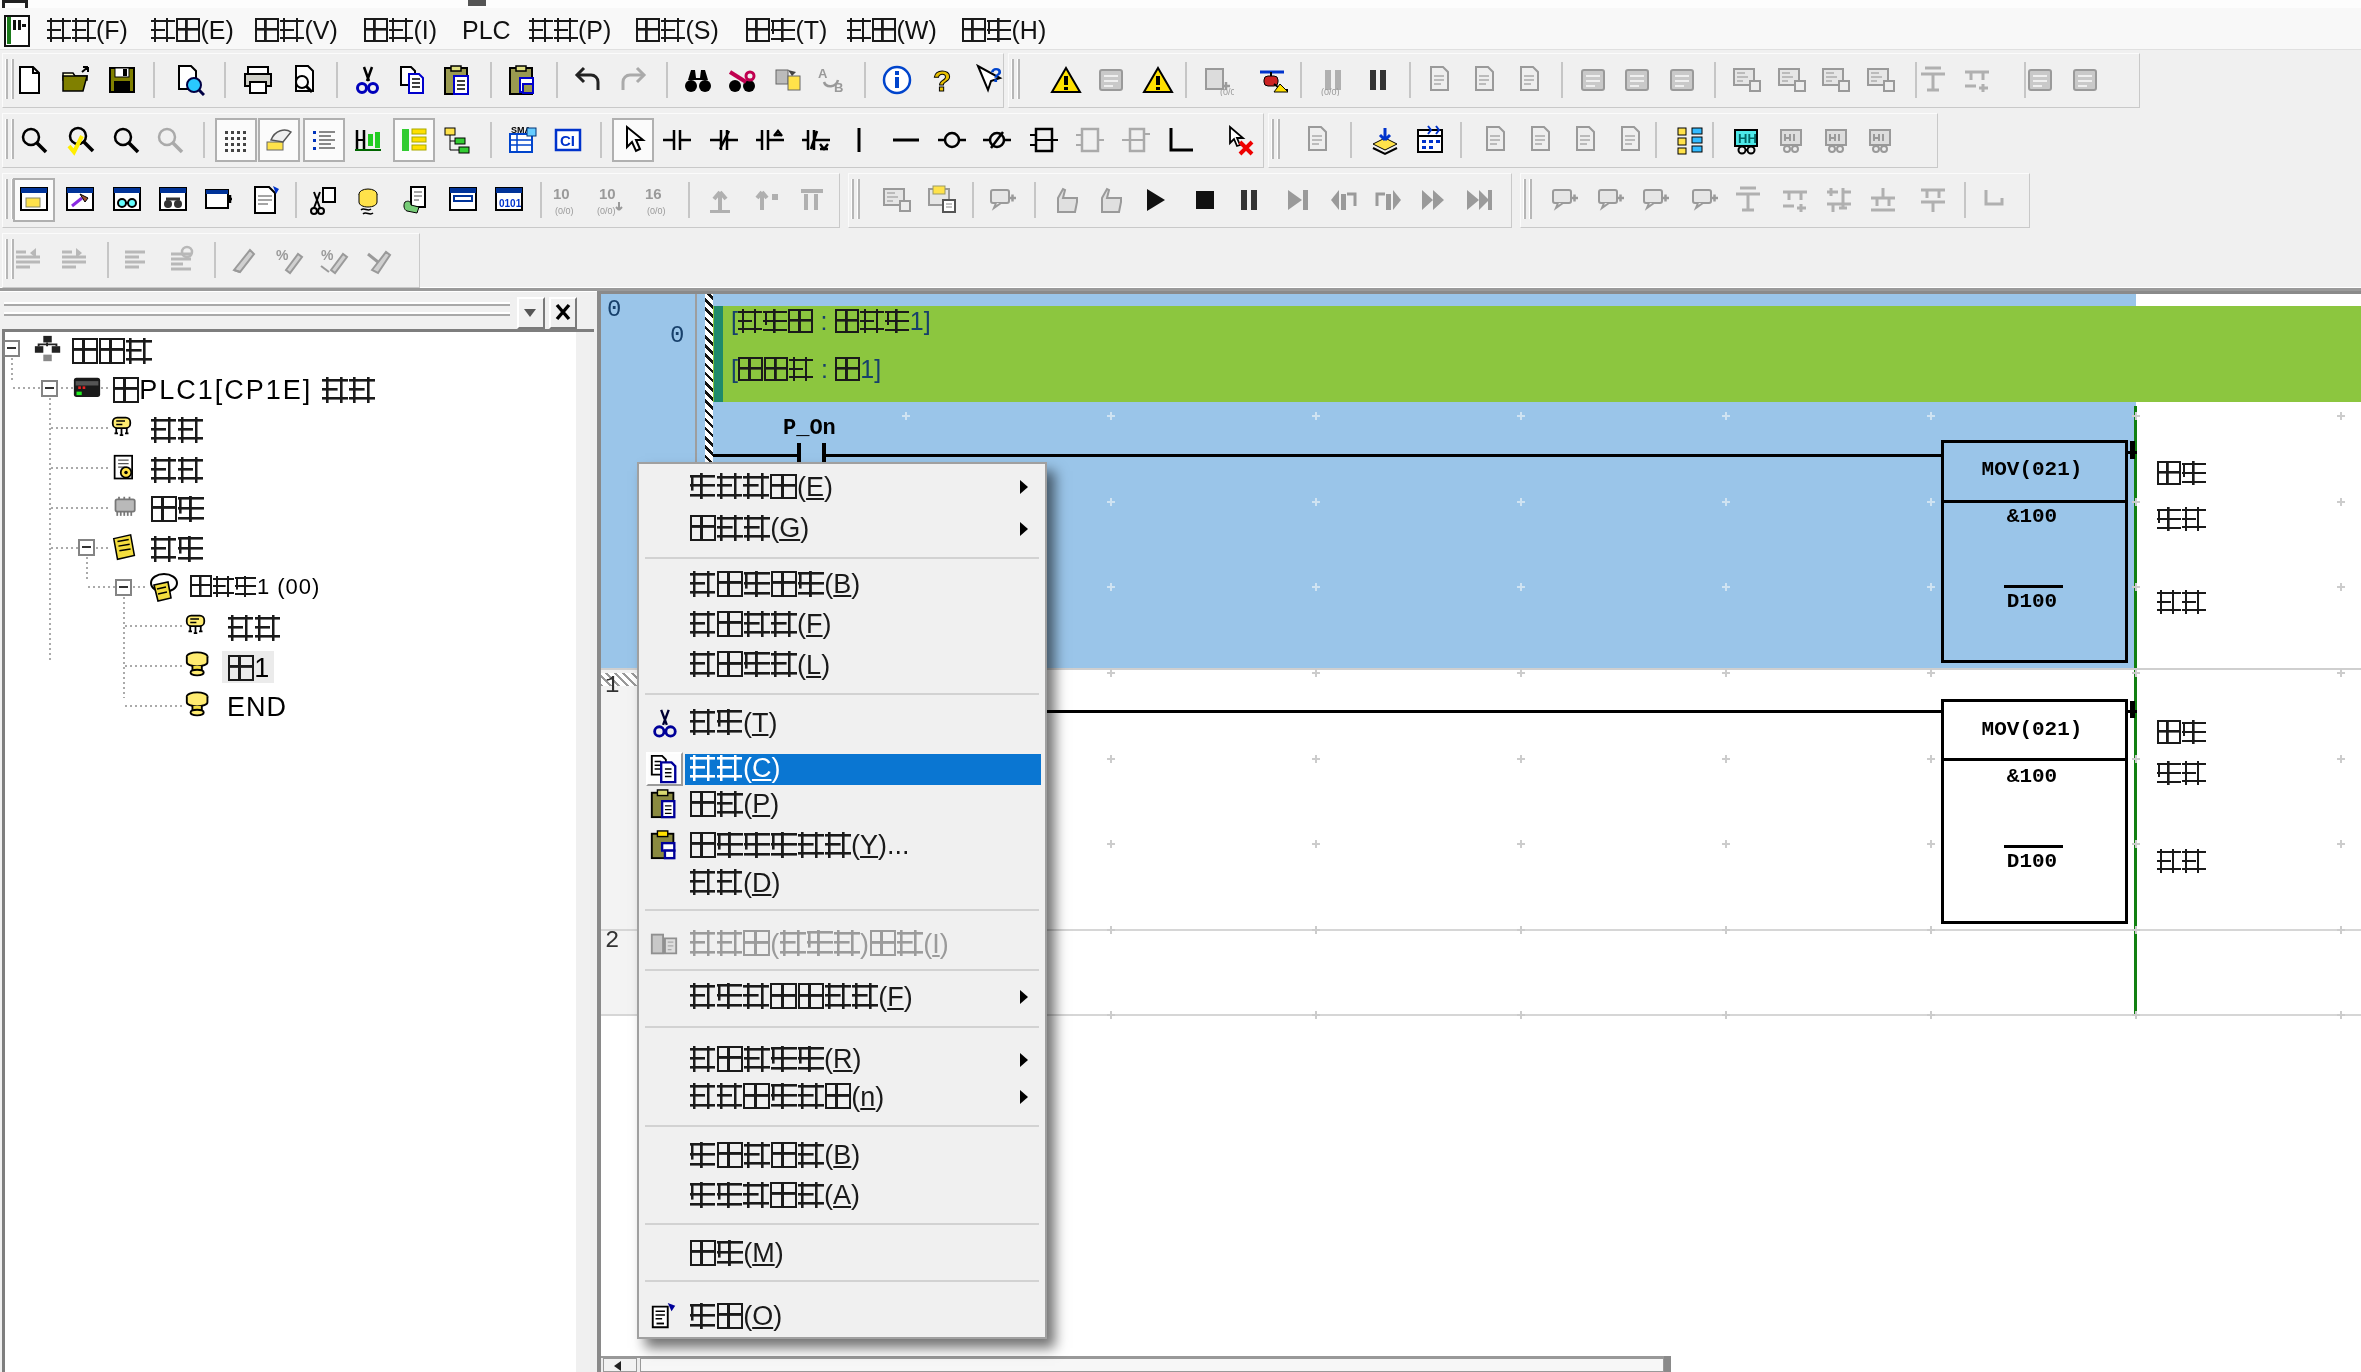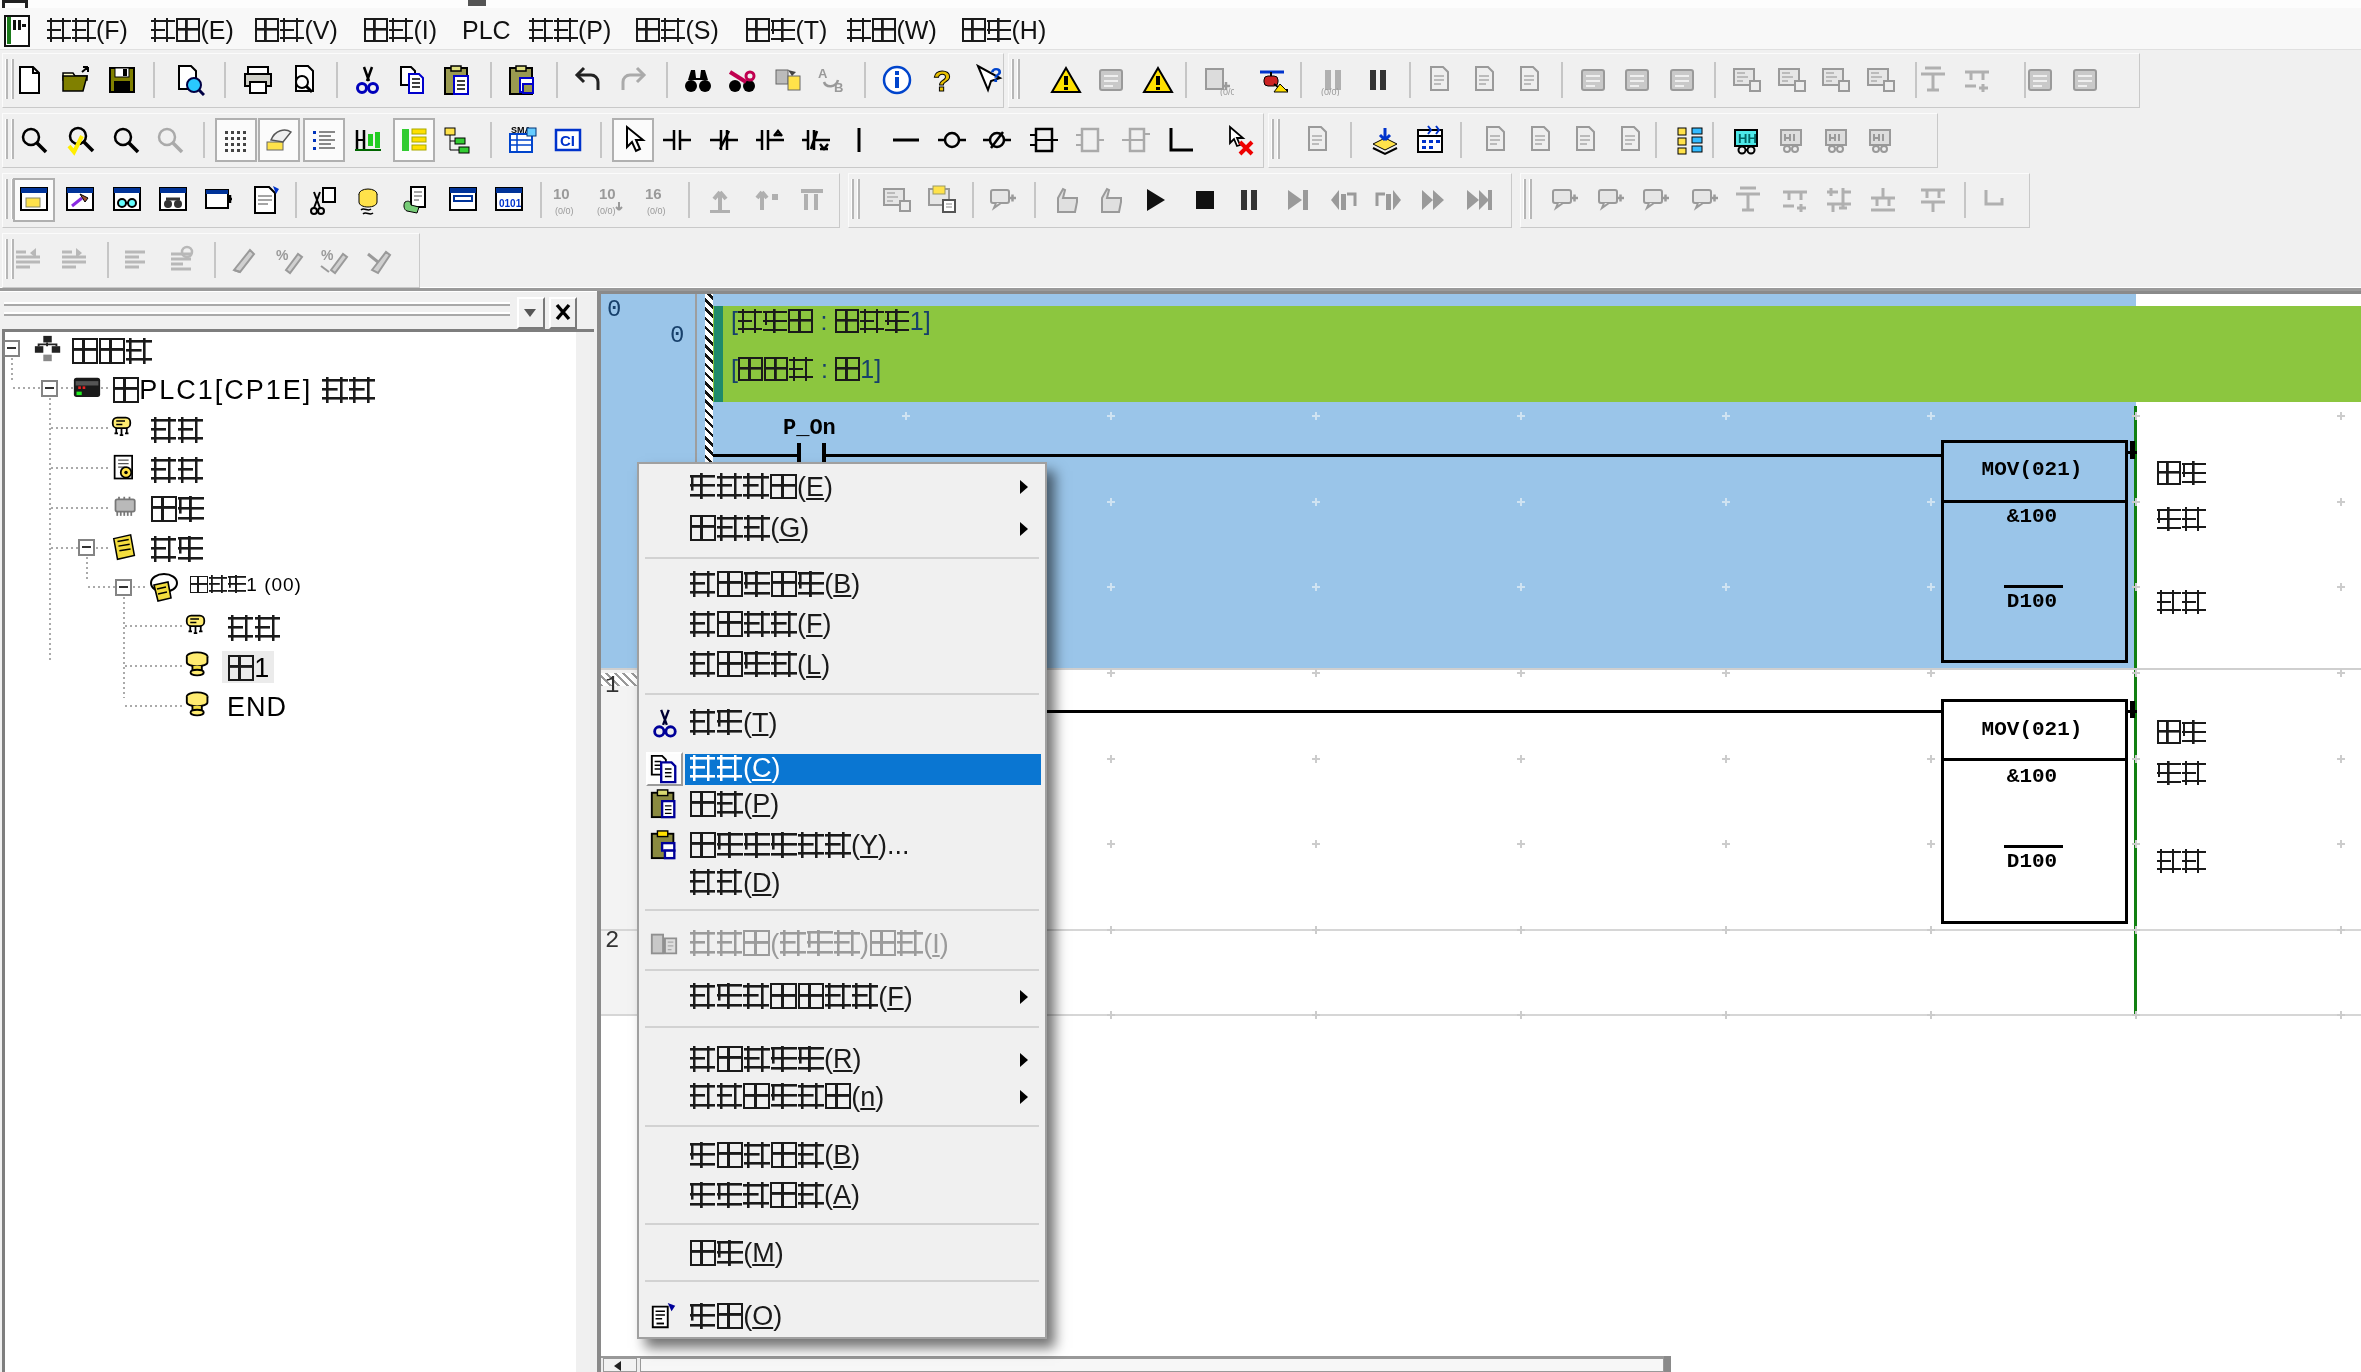--- a/index.html
+++ b/index.html
@@ -774,21 +774,21 @@
       <path d="M8 9l12-2M9 14l12-2M10 19l12-2" stroke="#000" stroke-width="1.5"></path>
     </svg>
 <div class="" style="left:150px;top:534px;font-size:27px"><b class="g g3"></b><b class="g g1"></b></div>
 <div style="left:115px;top:579px;width:17px;height:17px;border:2px solid #848484;background:#fff"></div>
 <div style="left:119px;top:586px;width:9px;height:2px;background:#333"></div>
 <svg style="position:absolute;left:148px;top:571px" width="32" height="32" viewBox="0 0 32 32">
       <ellipse cx="16" cy="12" rx="13" ry="9" fill="none" stroke="#000" stroke-width="2"></ellipse>
       <path d="M6 14l14-3 3 16-13 3z" fill="#f3dd3e" stroke="#000" stroke-width="1.6"></path>
       <path d="M9 18l9-2M10 23l9-2" stroke="#000" stroke-width="1.5"></path>
     </svg>
-<div class="" style="left:190px;top:574px;font-size:19px;letter-spacing:1px"><b class="g g2"></b><b class="g g3"></b><b class="g g1"></b>1 (00)</div>
+<div class="" style="left:190px;top:574px;font-size:22px;letter-spacing:1px"><b class="g g2"></b><b class="g g3"></b><b class="g g1"></b>1 (00)</div>
 <svg style="position:absolute;left:184px;top:612px" width="30" height="28" viewBox="0 0 32 32">
       <rect x="2" y="4" width="20" height="12" rx="5" fill="#ffec70" stroke="#000" stroke-width="2"></rect>
       <path d="M6 8h10M6 12h7" stroke="#000" stroke-width="1.5"></path>
       <path d="M6 16v6M12 16v8M18 16v6" stroke="#000" stroke-width="2"></path>
       <path d="M4 22h4M10 24h4M16 22h4" stroke="#000" stroke-width="2"></path>
     </svg>
 <div class="" style="left:227px;top:613px;font-size:27px"><b class="g g3"></b><b class="g g3"></b></div>
 <div style="left:222px;top:651px;width:52px;height:32px;background:#ebebeb"></div>
 <svg style="position:absolute;left:184px;top:650px" width="30" height="30" viewBox="0 0 32 32">
       <ellipse cx="14" cy="7" rx="11" ry="4.5" fill="#ffec70" stroke="#000" stroke-width="2"></ellipse>

